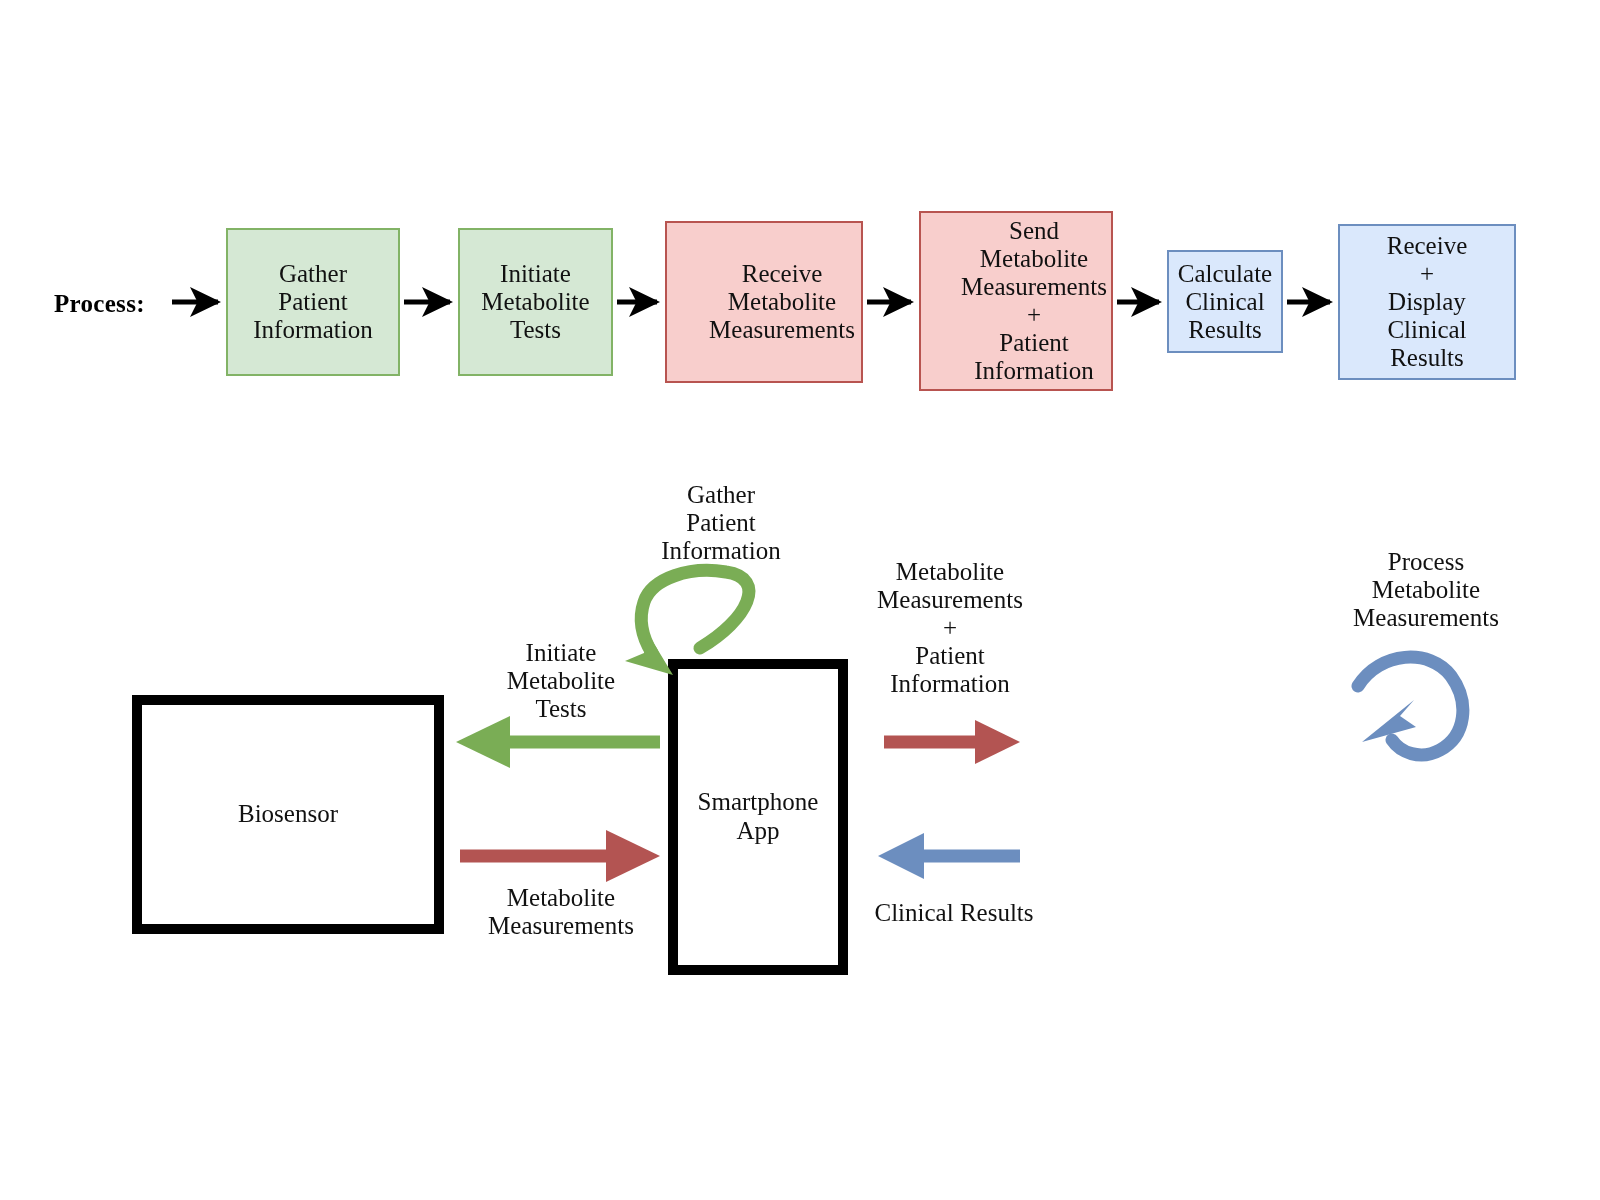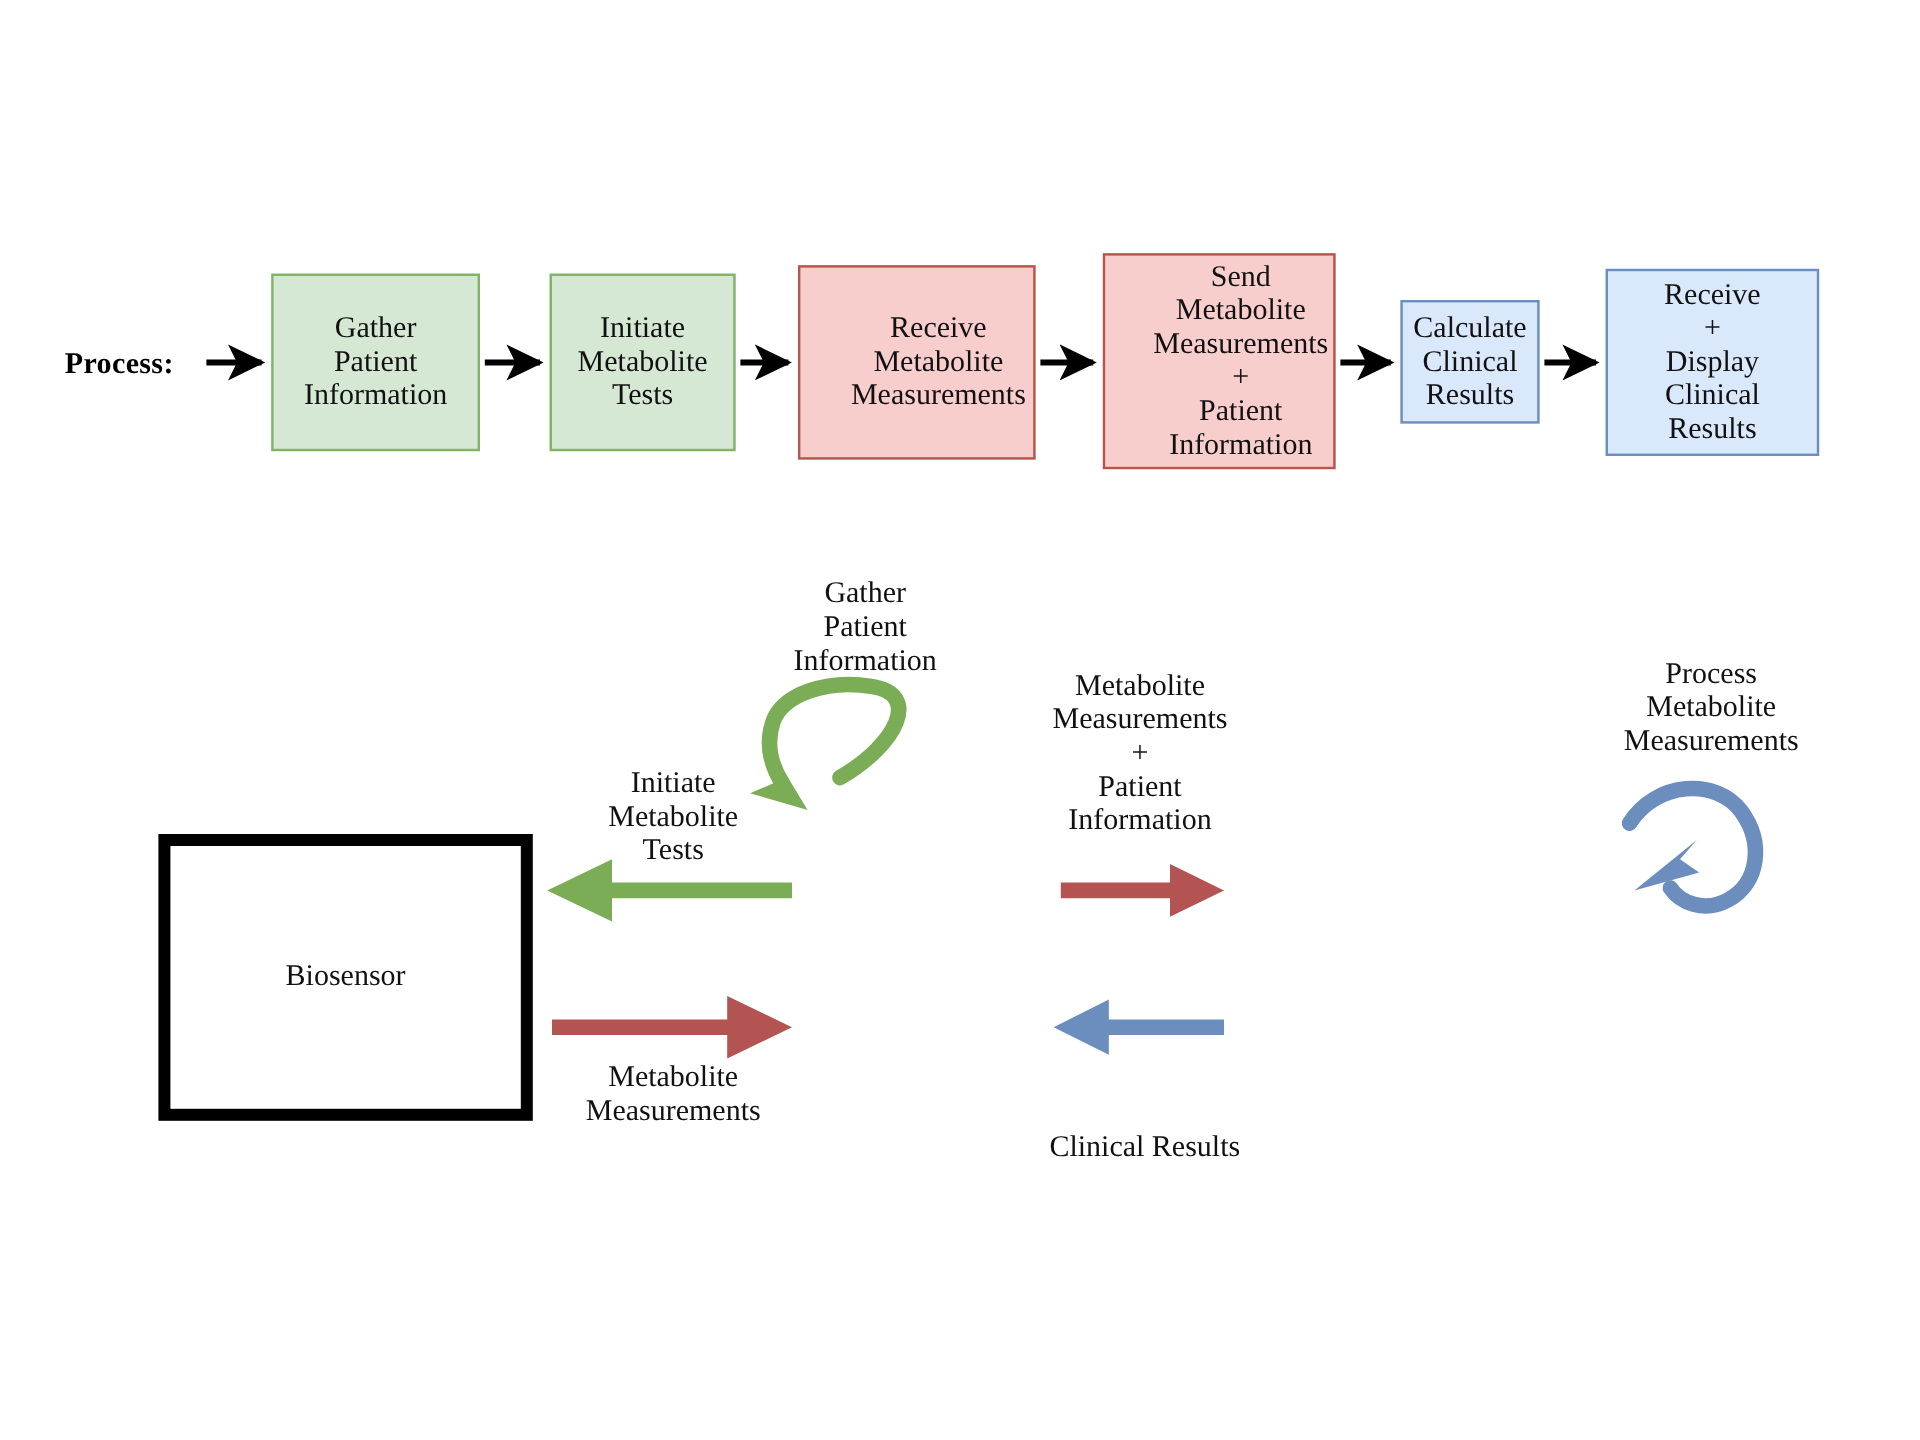--- a/index.html
+++ b/index.html
@@ -124,40 +124,44 @@
 +
 Display
 Clinical
 Results</span>
   </div>
 
   <div class="abs entity" style="left:132px; top:679px; width:312px; height:239px;">
     <span>Biosensor</span>
   </div>
 
+  <div class="abs entity" style="left:668px; top:643px; width:180px; height:316px;">
+    <span>Smartphone
+App</span>
+  </div>
 
 
   <div class="abs flab" style="left:616px; top:481px; width:210px;">Gather
 Patient
 Information</div>
 
   <div class="abs flab" style="left:456px; top:639px; width:210px;">Initiate
 Metabolite
 Tests</div>
 
   <div class="abs flab" style="left:449px; top:884px; width:224px;">Metabolite
 Measurements</div>
 
   <div class="abs flab" style="left:848px; top:558px; width:204px;">Metabolite
 Measurements
 +
 Patient
 Information</div>
 
-  <div class="abs flab" style="left:848px; top:942px; width:212px;">Clinical Results</div>
+  <div class="abs flab" style="left:848px; top:899px; width:212px;">Clinical Results</div>
 
   <div class="abs flab" style="left:1312px; top:548px; width:228px;">Process
 Metabolite
 Measurements</div>
 
   <svg class="overlay" viewBox="0 0 1600 1200">
     <defs>
       <marker id="ah-black" markerWidth="7" markerHeight="7" refX="5.6" refY="3.5" orient="auto" markerUnits="strokeWidth">
         <path d="M0,0.5 L6.2,3.5 L0,6.5 L1.5,3.5 Z" fill="#000000"></path>
       </marker>

